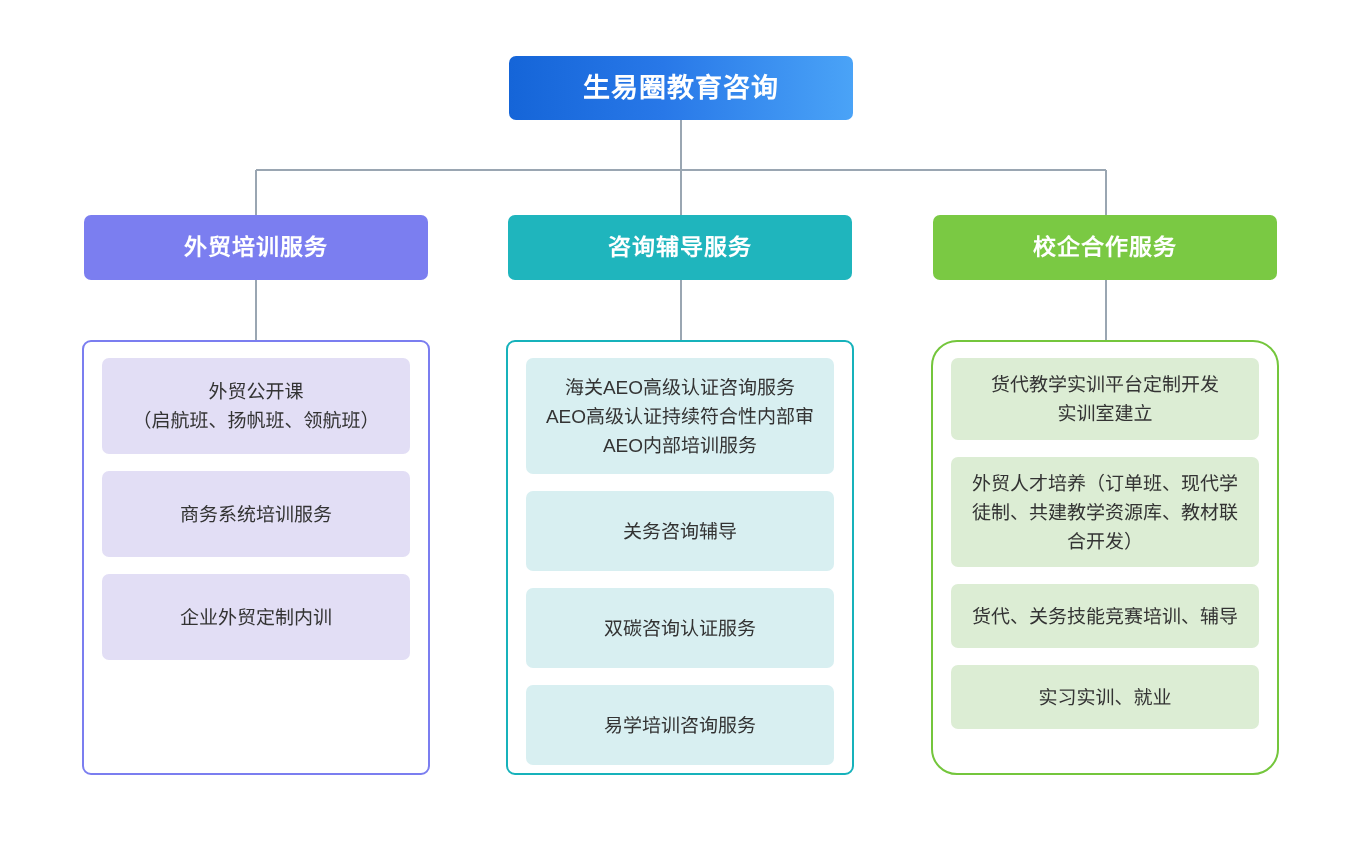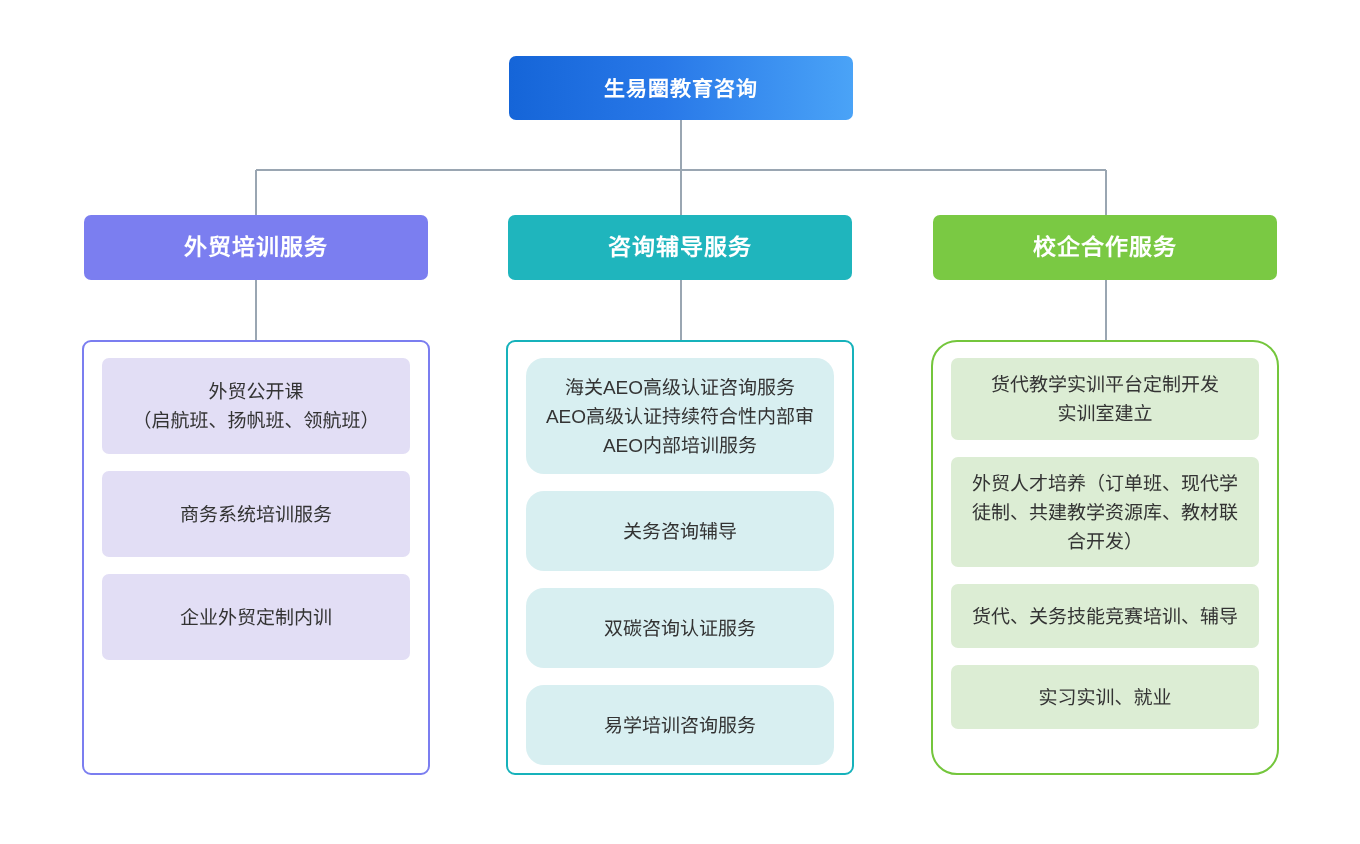--- a/index.html
+++ b/index.html
@@ -41,21 +41,21 @@
     height: 64px;
     border-radius: 7px;
     background: linear-gradient(90deg, #1565d8 0%, #2878e8 45%, #4aa3f7 100%);
     display: flex;
     align-items: center;
     justify-content: center;
     box-sizing: border-box;
   }
   .root-node .node-title {
     color: #ffffff;
-    font-size: 21px;
+    font-size: 27px;
     font-weight: bold;
     letter-spacing: 1px;
     line-height: 1;
   }
 
   
   .columns {
     position: absolute;
     left: 0;
     top: 0;
@@ -125,21 +125,21 @@
   }
 
   
   .col-0 .branch-header { background: #7b7ef0; }
   .col-0 .items-box { border-color: #7b7ef0; }
   .col-0 .item-card { background: #e2def5; }
 
   
   .col-1 .branch-header { background: #1fb5bd; }
   .col-1 .items-box { border-color: #16b2bb; }
-  .col-1 .item-card { background: #d8eff1; border-radius: 18px; }
+  .col-1 .item-card { background: #d8eff1; }
 
   
   .col-2 .branch-header { background: #7ac943; }
   .col-2 .items-box { border-color: #74c63c; border-radius: 26px; }
   .col-2 .item-card { background: #dcedd4; }
 
   
   .col-0 .item-card.h-2 { height: 96px; }
   .col-0 .item-card.h-1 { height: 86px; }
 

